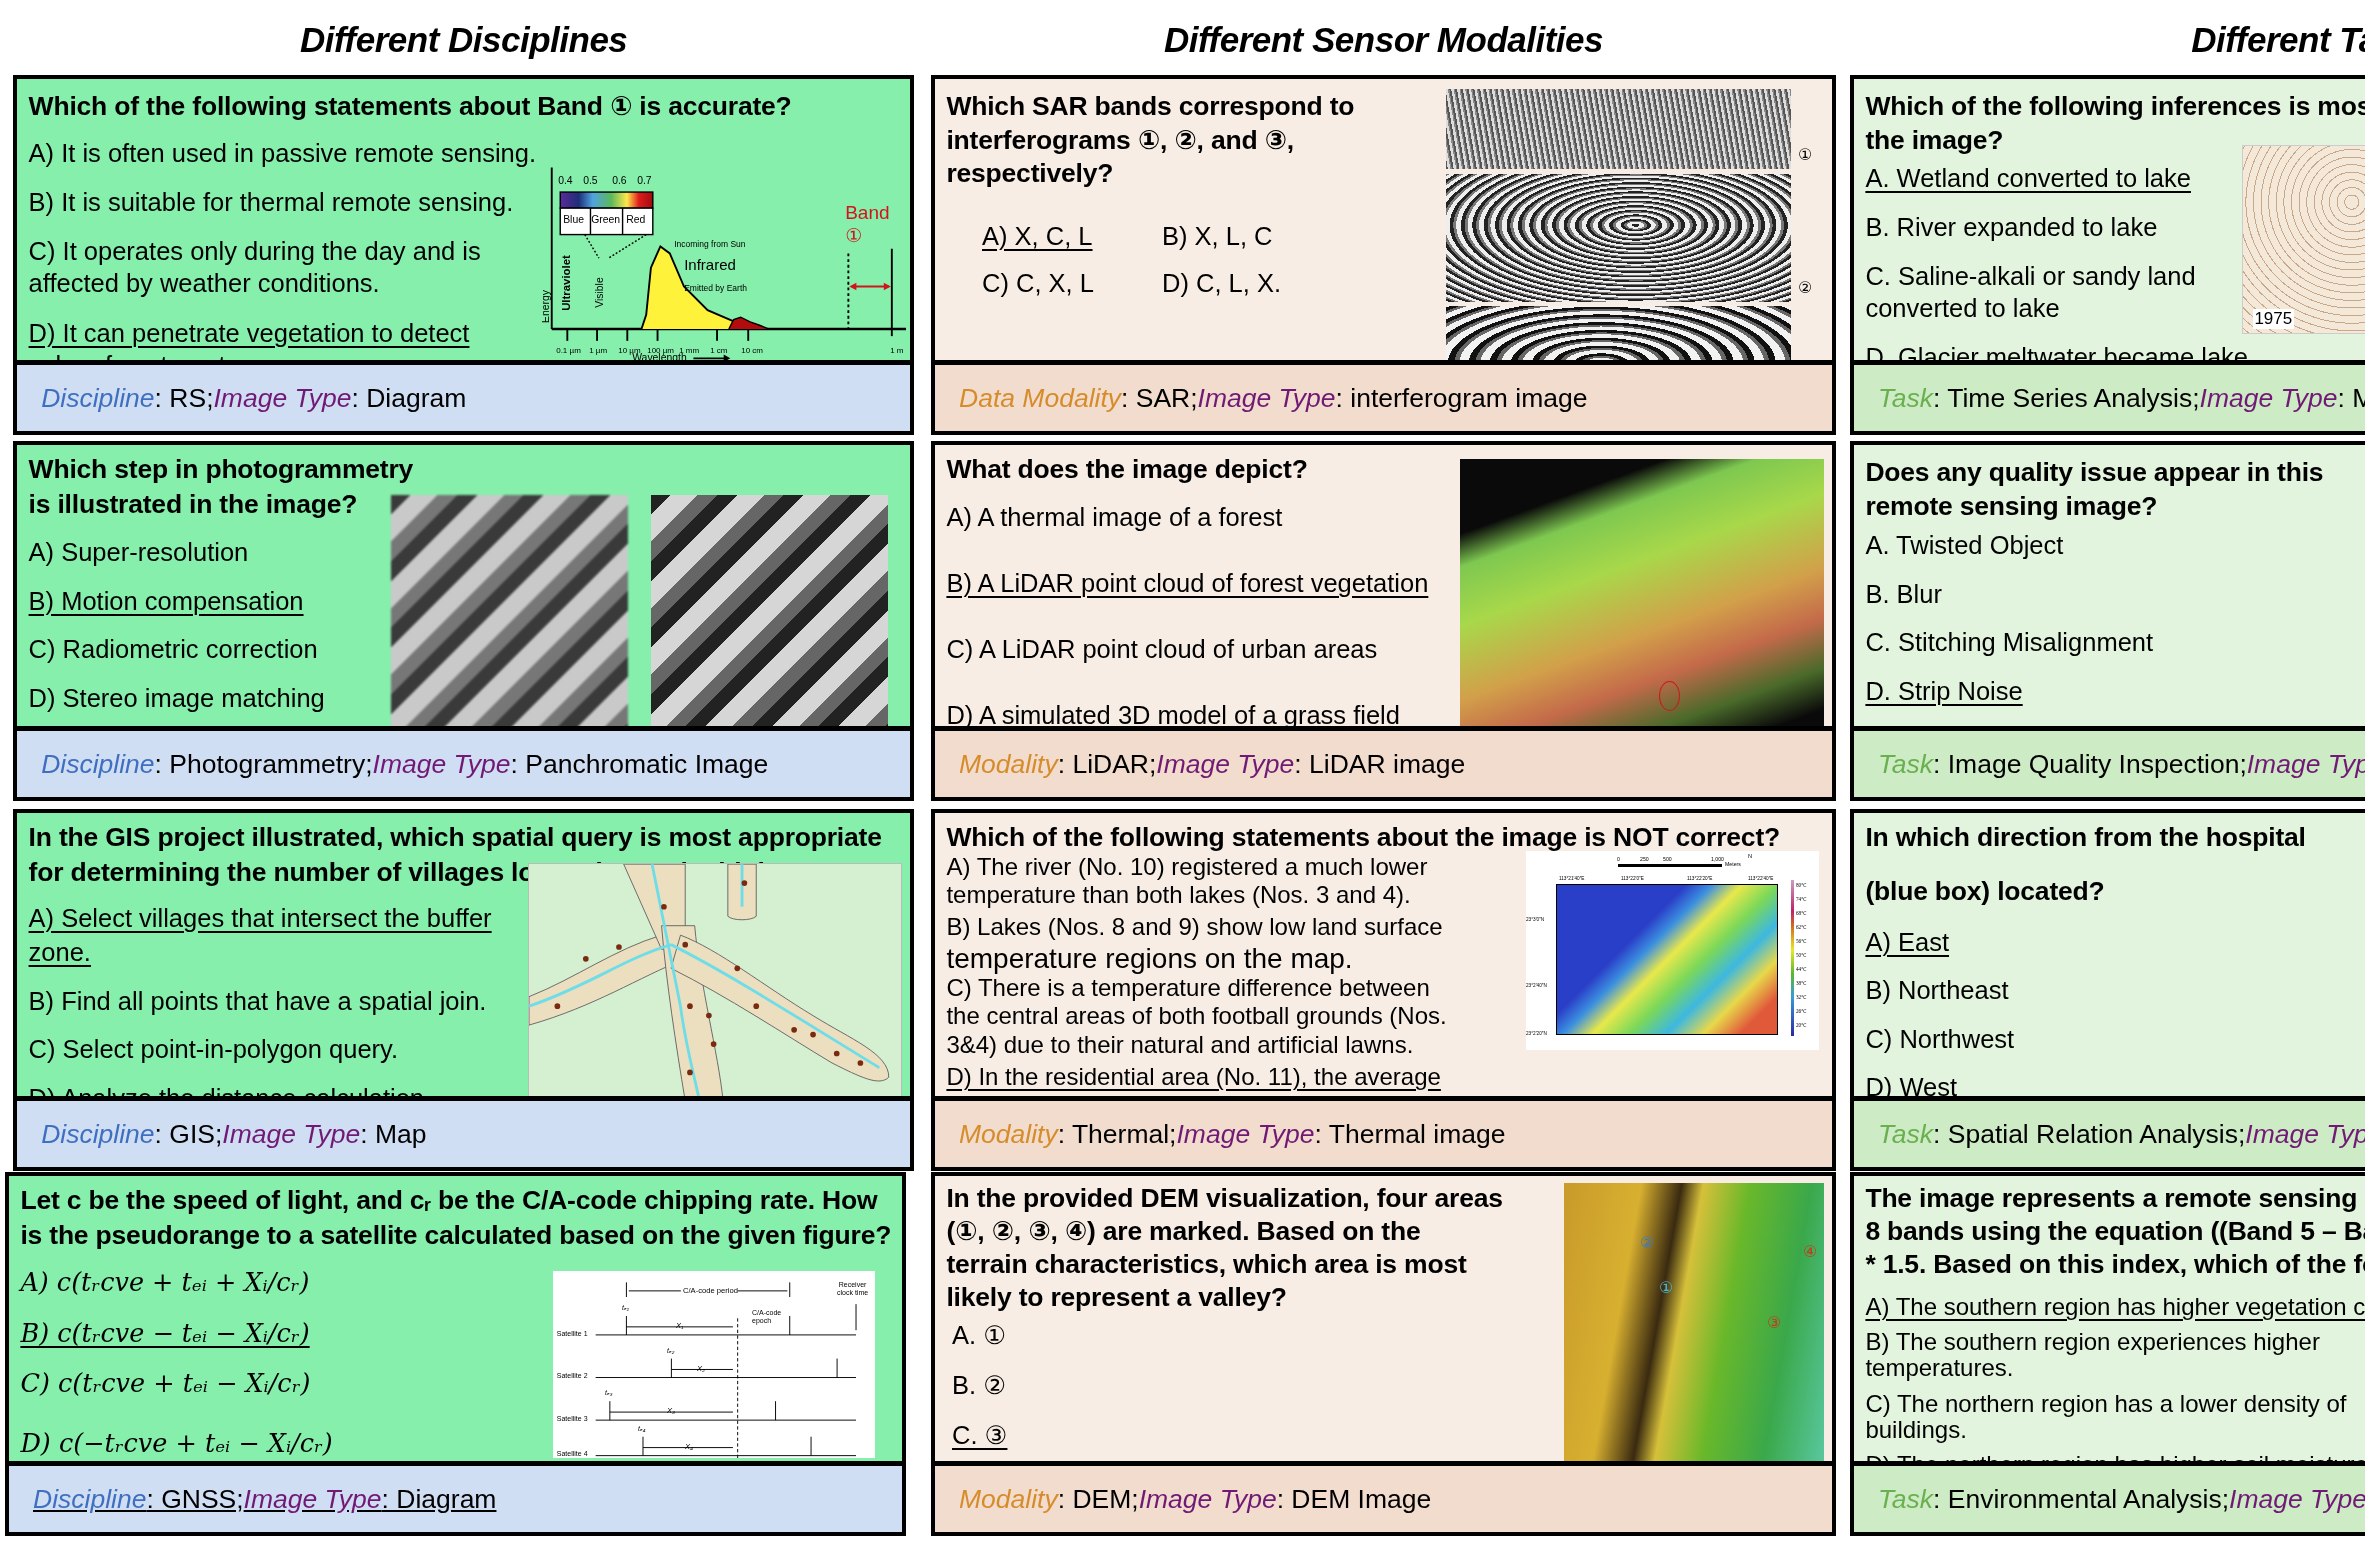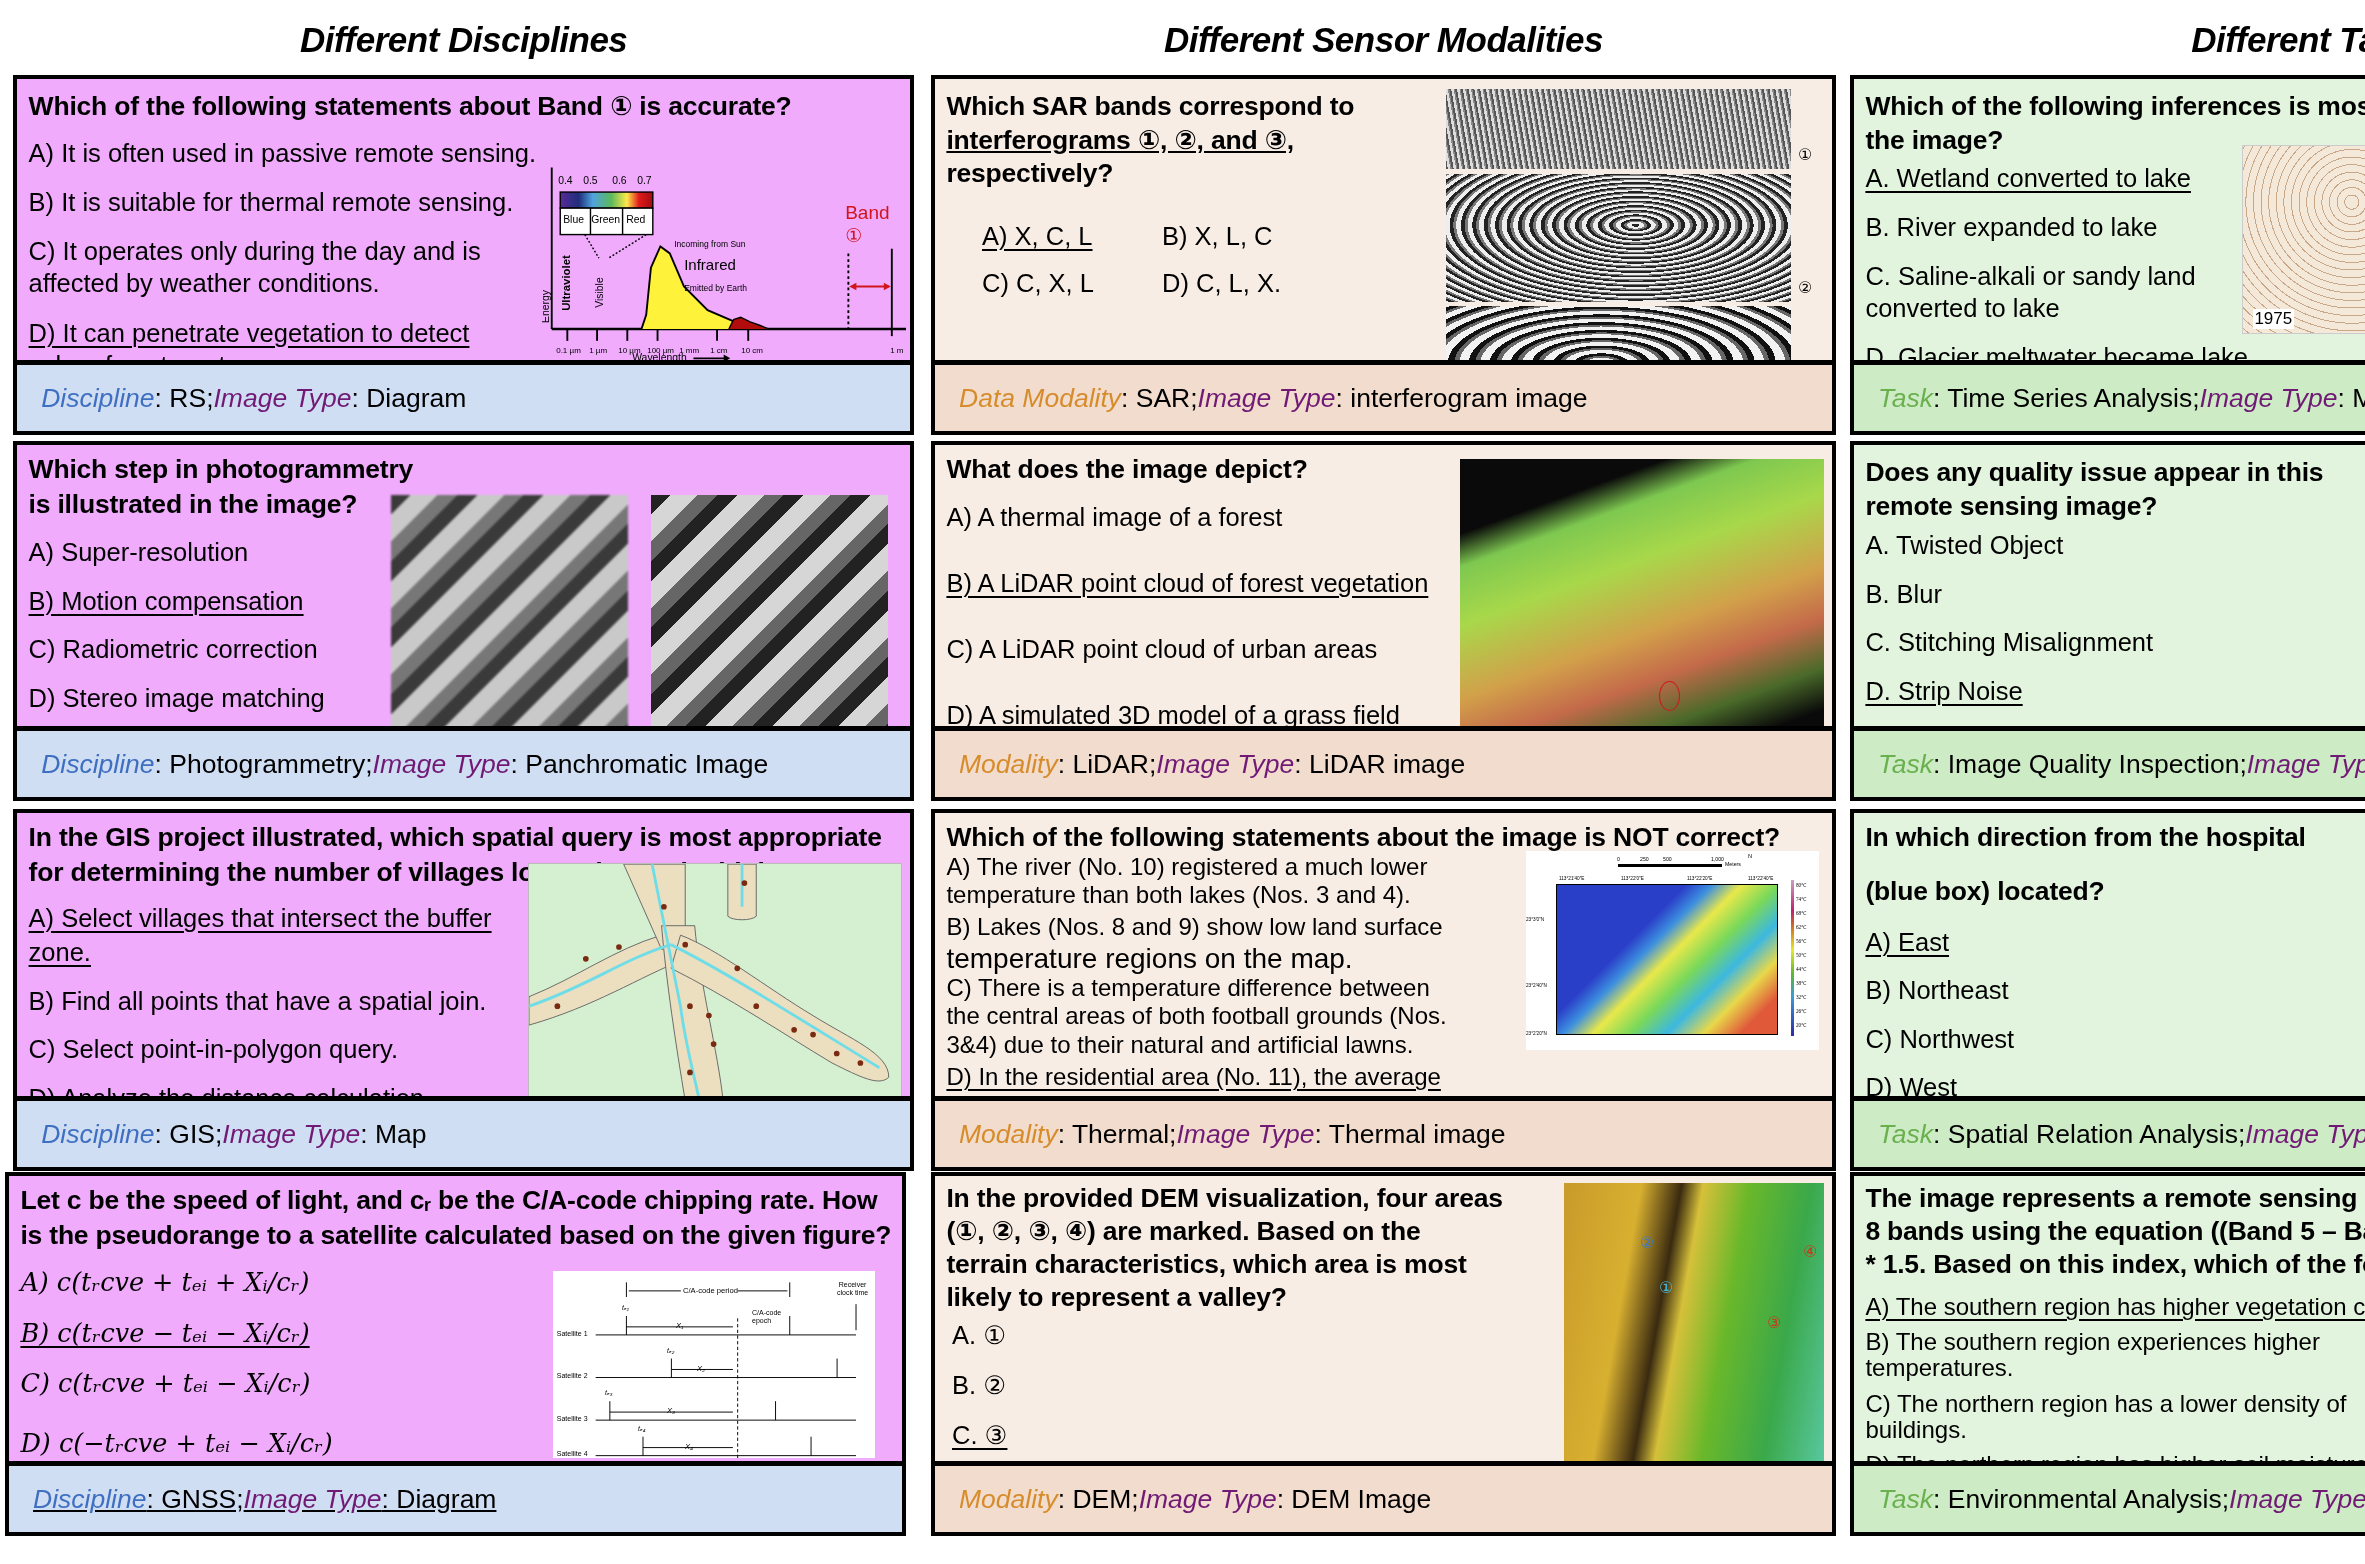--- a/index.html
+++ b/index.html
@@ -4,21 +4,21 @@
 <style>
   * { box-sizing: border-box; margin: 0; padding: 0; }
   html, body { width: 2782px; height: 1564px; background: #ffffff; overflow: hidden; }
   body { font-family: "Liberation Sans", "DejaVu Sans", sans-serif; color: #000; position: relative; }
 
   .col-title { position: absolute; top: 20px; font-size: 35px; font-weight: bold; font-style: italic; text-align: center; letter-spacing: -0.5px; }
   .card { position: absolute; border: 4.7px solid #000; display: flex; flex-direction: column; }
   .card-body { flex: 1; position: relative; padding: 6.6px 11.4px; overflow: hidden; }
   .card-foot { height: 71px; border-top: 5.7px solid #000; display: flex; align-items: center; padding-left: 24px; font-size: 26.5px; white-space: nowrap; }
 
-  .c-disc .card-body { background: #f0abfc; }
+  .c-disc .card-body { background: #86efac; }
   .c-disc .card-foot { background: #d0def3; }
   .c-mod .card-body { background: #f7ede5; }
   .c-mod .card-foot { background: #f1dccd; }
   .c-task .card-body { background: #e3f4de; }
   .c-task .card-foot { background: #cdebc5; }
 
   .lab-disc { color: #3f6fc0; font-style: italic; }
   .lab-mod { color: #d78c2c; font-style: italic; }
   .lab-task { color: #6ab04f; font-style: italic; }
   .lab-type { color: #701a75; font-style: italic; }
@@ -248,21 +248,21 @@
     <span class="lab-disc">Discipline</span>
       <span>: GNSS; </span>
       <span class="lab-type">Image Type</span>
       <span>: Diagram</span>
   </div>
 </div>
 
 <div class="card c-mod" style="left:931px;top:75px;width:905px;height:360px;">
   <div class="card-body">
     <div class="q" style="position:absolute;left:11.4px;top:10.4px;">Which SAR bands correspond to</div>
-    <div class="q" style="position:absolute;left:11.4px;top:44px;text-decoration:underline;">interferograms ①, ②, and ③,</div>
+    <div class="q" style="position:absolute;left:11.4px;top:44px;">interferograms ①, ②, and ③,</div>
     <div class="q" style="position:absolute;left:11.4px;top:77px;">respectively?</div>
     <div class="opt correct" style="left:47px;top:142px;">A) X, C, L</div>
     <div class="opt" style="left:227px;top:142px;">B) X, L, C</div>
     <div class="opt" style="left:47px;top:189px;">C) C, X, L</div>
     <div class="opt" style="left:227px;top:189px;">D) C, L, X.</div>
     <div class="fig" style="left:511px;top:9.5px;width:345px;height:80px;background:repeating-linear-gradient(80deg,#555 0 1.9px,#ddd 1.9px 4.3px,#888 4.3px 5.7px);"></div>
     <div class="fig" style="left:511px;top:95px;width:345px;height:128px;background:repeating-radial-gradient(ellipse at 55% 40%,#222 0 3.8px,#eee 3.8px 8.5px,#777 8.5px 11.4px);"></div>
     <div class="fig" style="left:511px;top:227px;width:345px;height:128px;background:repeating-radial-gradient(ellipse at 45% 45%,#111 0 6.6px,#f2f2f2 6.6px 16px,#666 16px 21px);"></div>
     <div class="small-mark" style="left:863px;top:66px;">①</div>
     <div class="small-mark" style="left:863px;top:199px;">②</div>

